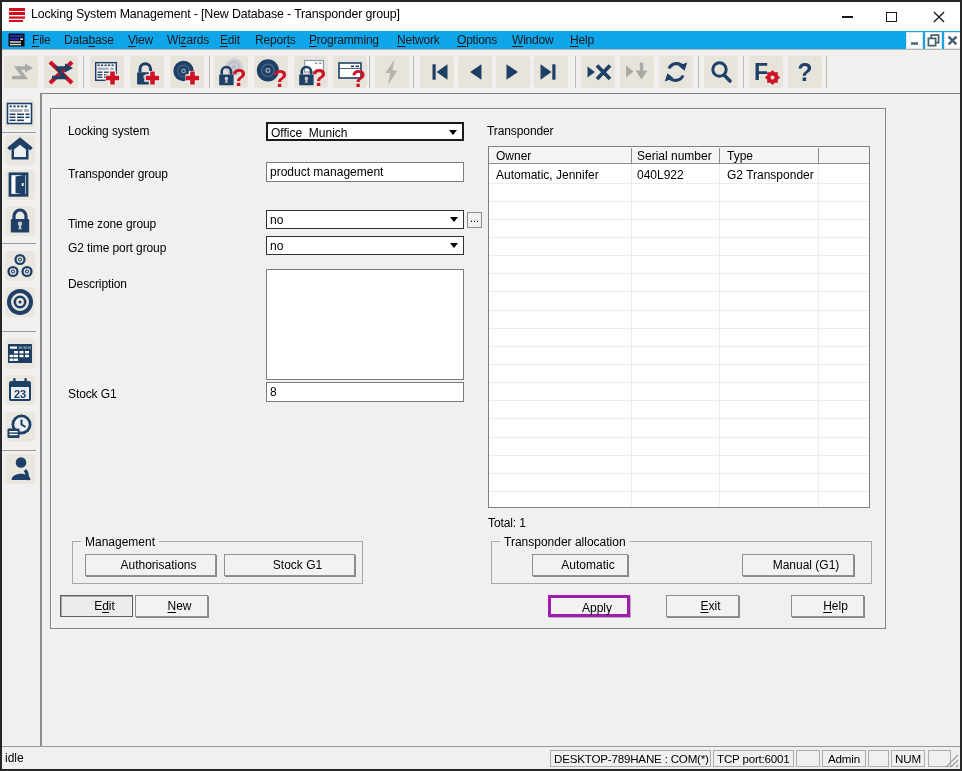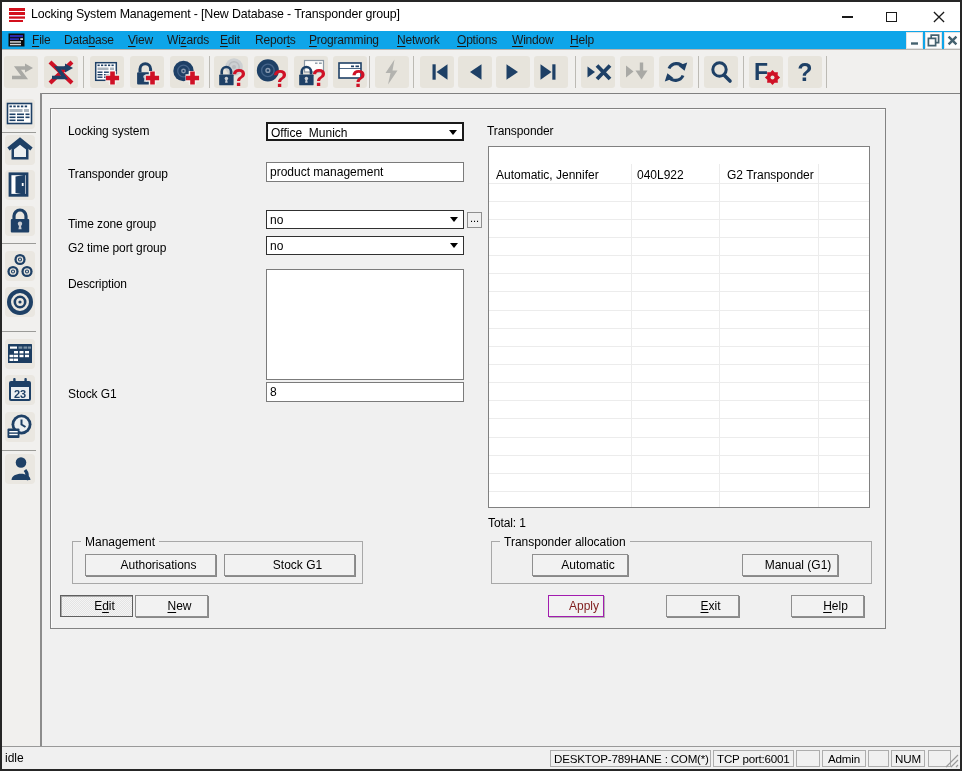--- a/index.html
+++ b/index.html
@@ -453,20 +453,28 @@
     <div class="ctext">no</div>
       <div class="carrow"></div>
   </div>
   <div class="whitebox" style="left:266px;top:269px;width:198px;height:111px;border:1px solid #7b7b7b"></div>
   <div class="whitebox" style="left:266px;top:382px;width:198px;height:20px;border:1px solid #7b7b7b">
     <div class="ctext">8</div>
   </div>
 
   <div class="lbl" style="left:487px;top:124px">Transponder</div>
   <div id="tbl">
+    <div id="thead">
+      <div class="htext" style="left:7px">Owner</div>
+      <div class="htext" style="left:148px">Serial number</div>
+      <div class="htext" style="left:238px">Type</div>
+      <div class="hsep" style="left:142px"></div>
+      <div class="hsep" style="left:230px"></div>
+      <div class="hsep" style="left:329px"></div>
+    </div>
     <div class="cell" style="left:7px;top:21px">Automatic, Jennifer</div>
     <div class="cell" style="left:148px;top:21px">040L922</div>
     <div class="cell" style="left:238px;top:21px">G2 Transponder</div>
     <div class="vline" style="left:142px"></div>
     <div class="vline" style="left:230px"></div>
     <div class="vline" style="left:329px"></div>
   <div class="rline" style="top:35.5px"></div>
       <div class="rline" style="top:53.6px"></div>
       <div class="rline" style="top:71.8px"></div>
       <div class="rline" style="top:89.9px"></div>
@@ -496,31 +504,31 @@
   <div class="btn" style="left:224px;top:554px;width:131px">
       <div>Stock G1</div>
     </div>
 
   <div class="gbox" style="left:491px;top:541px;width:381px;height:43px">
     <div class="glbl">Transponder allocation</div>
   </div>
   <div class="btn" style="left:532px;top:554px;width:96px">
       <div>Automatic</div>
     </div>
-  <div class="btn" style="left:742px;top:554px;width:96px">
+  <div class="btn" style="left:742px;top:554px;width:112px">
       <div>Manual (G1)</div>
     </div>
 
   <div class="btn" style="left:60px;top:595px;width:73px;background:repeating-conic-gradient(#f4f4f4 0% 25%, #e4e4e4 0% 50%) 0 0/2px 2px;border:1px solid #5f5f5f;box-shadow:inset 1px 1px 0 #a8a8a8">
       <div>E<u>d</u>it</div>
     </div>
   <div class="btn" style="left:135px;top:595px;width:73px">
       <div><u>N</u>ew</div>
     </div>
-  <div class="btn" style="left:548px;top:595px;width:56px;color:#7f1d1d;border:1px solid #a21caf;box-shadow:1px 1px 0 #b4b4b4">
+  <div class="btn" style="left:548px;top:595px;width:82px;color:#000000;border:3px solid #a21caf;box-shadow:1px 1px 0 #b4b4b4">
       <div>Apply</div>
     </div>
   <div class="btn" style="left:666px;top:595px;width:73px">
       <div><u>E</u>xit</div>
     </div>
   <div class="btn" style="left:791px;top:595px;width:73px">
       <div><u>H</u>elp</div>
     </div>
 </div>
 

